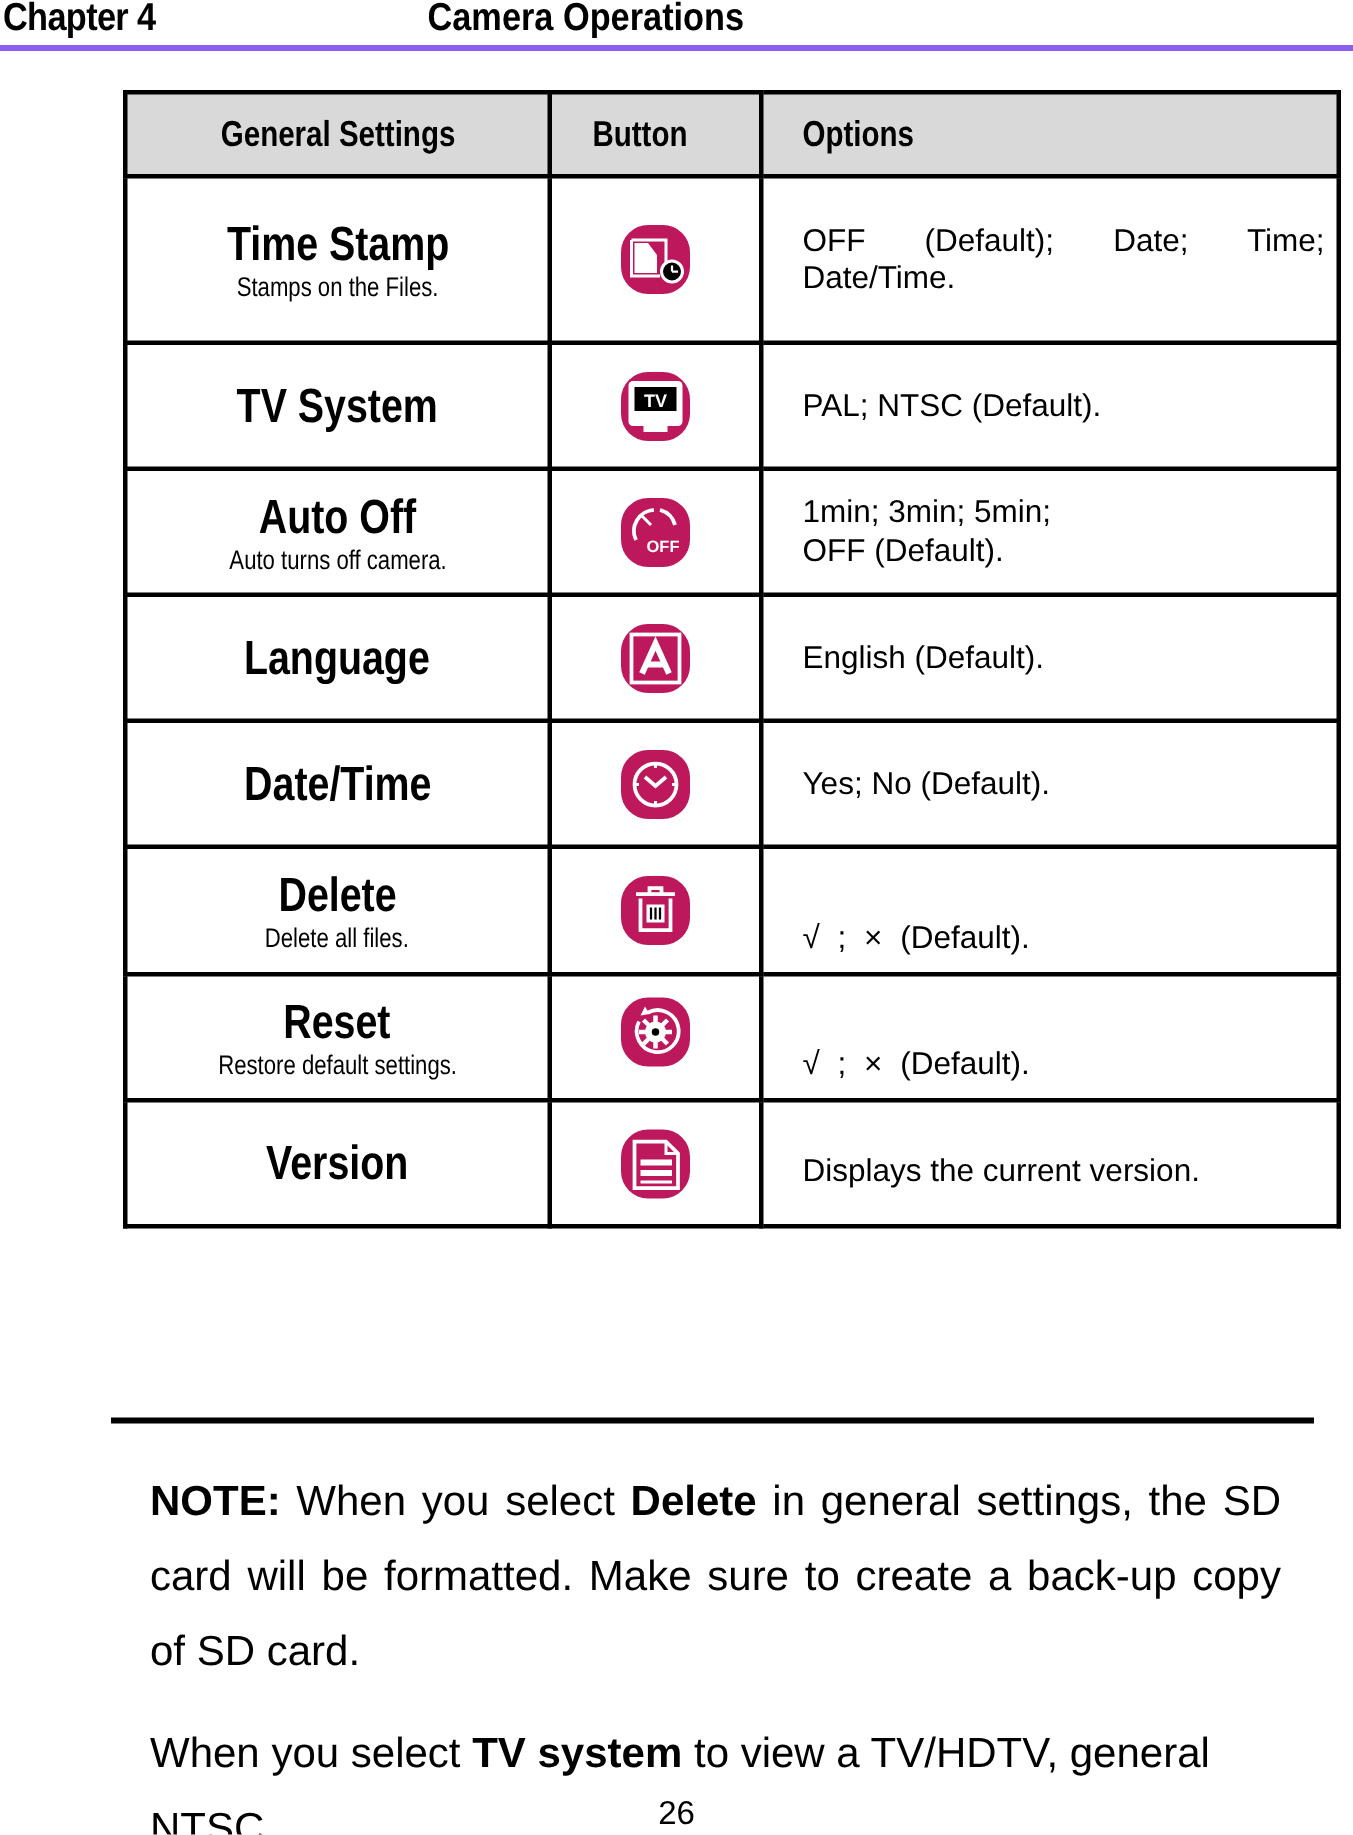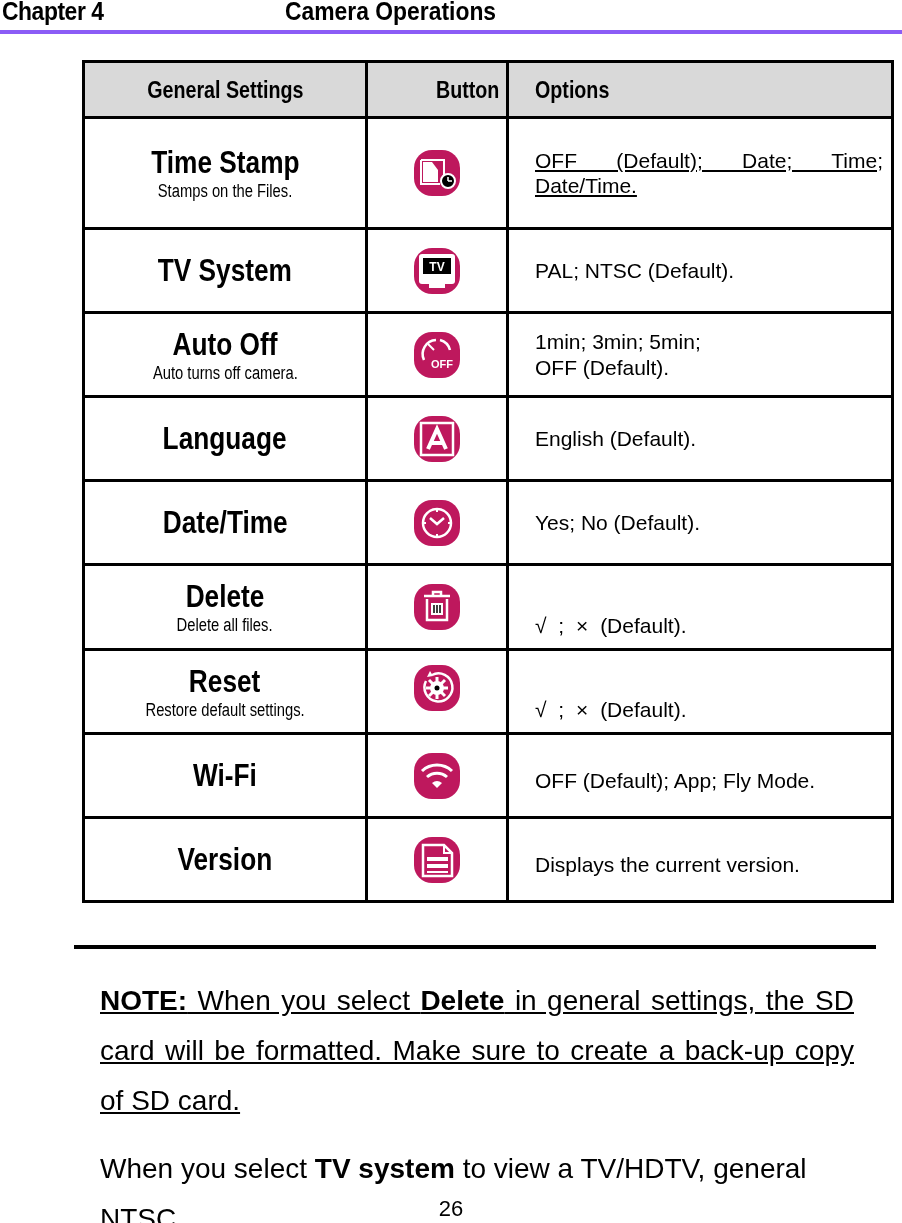--- a/index.html
+++ b/index.html
@@ -29,21 +29,21 @@
       border: 3px solid #000;
       vertical-align: middle;
     }
     table.settings th {
       background: #d9d9d9; height: 56px;
       font-weight: bold; font-size: 24px;
     }
     .narrow { display: inline-block; transform: scaleX(0.82); transform-origin: center; white-space: nowrap; }
     .narrow-left { display: inline-block; transform: scaleX(0.82); transform-origin: left center; white-space: nowrap; }
     th.c1 { width: 283px; }
-    th.c2 { width: 141px; text-align: right; }
+    th.c2 { width: 141px; text-align: left; padding-left: 20px; }
     th.c3 { text-align: left; padding-left: 26px; }
 
     td.c1 { text-align: center; line-height: 1.15; }
     td.c1 .name { font-weight: bold; font-size: 32px; display: block; }
     td.c1 .desc { font-size: 18px; display: block; }
     td.c2 { text-align: center; }
     td.c3 { padding-left: 26px; padding-right: 8px; font-size: 21px; line-height: 1.2; }
 
     .icon {
       display: inline-block; width: 46px; height: 46px; background: #be185d; border-radius: 18px;
@@ -52,21 +52,21 @@
     .icon svg { position: absolute; left: 0; top: 0; width: 46px; height: 46px; }
 
     .note-rule {
       position: absolute; left: 74px; top: 945px; width: 802px; height: 4px; background: #000;
     }
     .note {
       position: absolute; left: 82px; top: 958px; width: 790px;
       font-size: 28px; line-height: 50px;
     }
     .note p { margin: 18px; }
-    .justify { text-align: justify; text-align-last: justify; text-decoration: underline; }
+    .justify { text-align: justify; text-align-last: justify; }
     .page-num {
       position: absolute; left: 0; width: 902px; top: 1196px; text-align: center; font-size: 22px;
     }
   </style>
 </head>
 <body>
 
 <div class="chapter-header">
   <span class="chapter-num">Chapter 4</span>
   <span class="chapter-title">Camera Operations</span>
@@ -202,35 +202,20 @@
               <path d="M16 6 L19 11 L13 12" fill="#fff"></path>
               <circle cx="23" cy="23" r="7" fill="#fff"></circle>
               <path d="M23 12 V34 M12 23 H34 M15 15 L31 31 M31 15 L15 31" stroke="#fff" stroke-width="3"></path>
               <circle cx="23" cy="23" r="2.5" fill="#000"></circle>
             </svg>
         </span>
       </td>
       <td class="c3" style="vertical-align:bottom; padding-bottom:10px;"><span style="word-spacing:6px">√ ; × (Default).</span></td>
     </tr>
 
-    <tr style="height:84px">
-      <td class="c1">
-        <span class="name"><span class="narrow">Wi-Fi</span></span>
-      </td>
-      <td class="c2">
-        <span class="icon">
-          <svg viewBox="0 0 46 46">
-              <path d="M8 18 A22 22 0 0 1 38 18" stroke="#fff" stroke-width="3" fill="none"></path>
-              <path d="M13 24 A15 15 0 0 1 33 24" stroke="#fff" stroke-width="3" fill="none"></path>
-              <path d="M18 30 L23 35 L28 30 A8 8 0 0 0 18 30 Z" fill="#fff"></path>
-            </svg>
-        </span>
-      </td>
-      <td class="c3" style="padding-top:10px;"><span>OFF (Default); App; Fly Mode.</span></td>
-    </tr>
 
     <tr style="height:84px">
       <td class="c1">
         <span class="name"><span class="narrow">Version</span></span>
       </td>
       <td class="c2">
         <span class="icon">
           <svg viewBox="0 0 46 46">
               <path d="M9 8 H30 L38 16 V39 H9 Z" stroke="#fff" stroke-width="2.5" fill="none"></path>
               <path d="M30 8 V16 H38" stroke="#fff" stroke-width="2" fill="none"></path>

